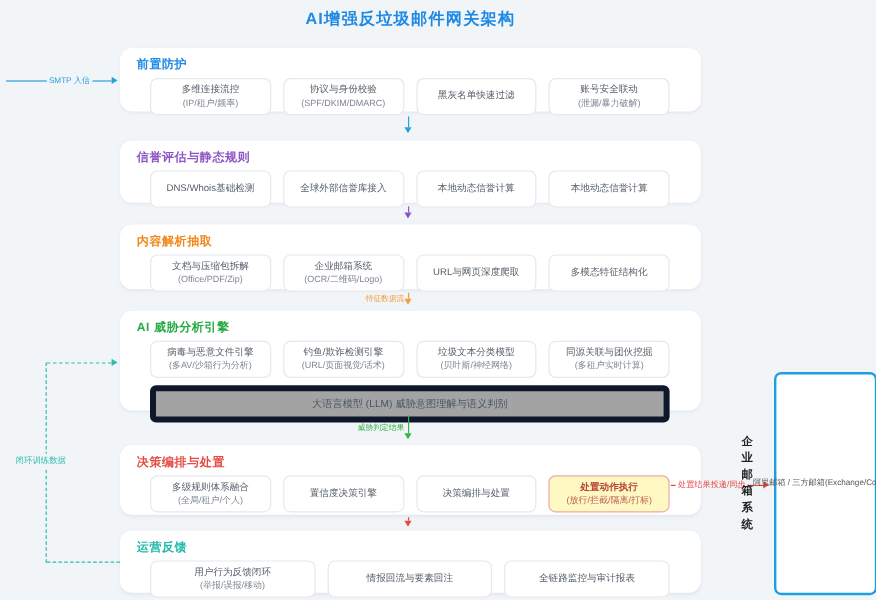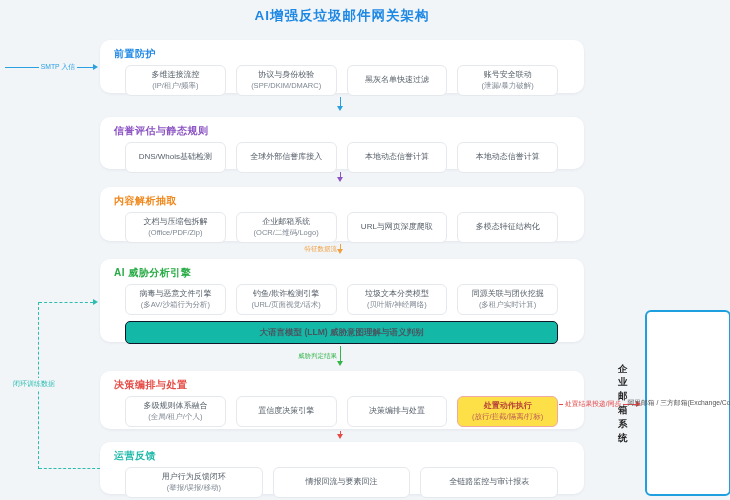--- a/index.html
+++ b/index.html
@@ -9,26 +9,26 @@
               font-size:13.5px;font-weight:bold;color:#1e88e5;letter-spacing:1px;}
   .card{position:absolute;left:100px;width:484px;background:#ffffff;border-radius:10px;
         box-shadow:0 1px 3px rgba(30,50,80,.07);}
   .card-title{font-size:10px;font-weight:bold;margin:7px 0 0 14px;letter-spacing:.5px;}
   .row{display:flex;gap:10px;margin:4px 26px 0 25px;}
   .node{flex:1;background:#fff;border:1px solid #e5e8ec;border-radius:6px;min-height:25px;
         display:flex;flex-direction:column;justify-content:center;align-items:center;
         text-align:center;line-height:1.3;padding:2px 2px;}
   .node .l1{font-size:8px;color:#57606a;white-space:nowrap;}
   .node .l2{font-size:7.5px;color:#7e8792;white-space:nowrap;}
-  .node.highlight{background:#fde047;border-color:#efa9a3;}
+  .node.highlight{background:#fef9c3;border-color:#efa9a3;}
   .node.highlight .l1{color:#b8423b;font-weight:bold;}
   .node.highlight .l2{color:#c05f58;}
   .llm-box{margin:6px 26px 0 25px;height:21px;display:flex;align-items:center;justify-content:center;
-           font-size:8.5px;font-weight:bold;color:#4a5560;background:#14b8a6;
-           border:1px solid #0f172a;border-radius:5px;}
+           font-size:8.5px;font-weight:normal;color:#4a5560;background:#a3a3a3;
+           border:5px solid #0f172a;border-radius:5px;}
   .t-blue{color:#1e88e5}.t-purple{color:#8c54c4}.t-orange{color:#f0871a}
   .t-green{color:#27ab44}.t-red{color:#e64c45}.t-teal{color:#1fb9aa}
   .varrow{position:absolute;width:0;border-left:1.5px solid currentColor;}
   .varrow::after{content:"";position:absolute;top:100%;left:-4.2px;width:0;height:0;
                  border:3.5px solid transparent;border-top:5px solid currentColor;}
   .flow-label{position:absolute;font-size:6.5px;white-space:nowrap;}
   .harrow{position:absolute;display:flex;align-items:center;}
   .harrow .seg{height:0;border-top:1.2px solid currentColor;}
   .harrow .lbl{font-size:6.8px;padding:0 2px;white-space:nowrap;}
   .harrow .head{width:0;height:0;border:3.5px solid transparent;border-left:5.5px solid currentColor;}

